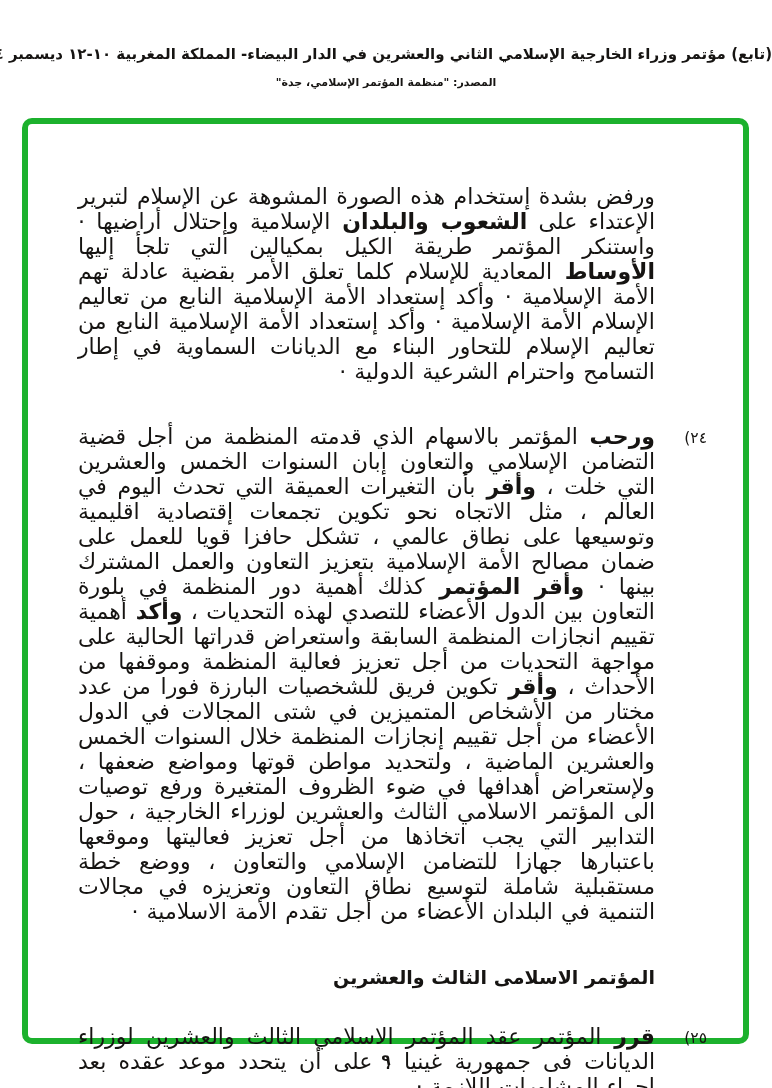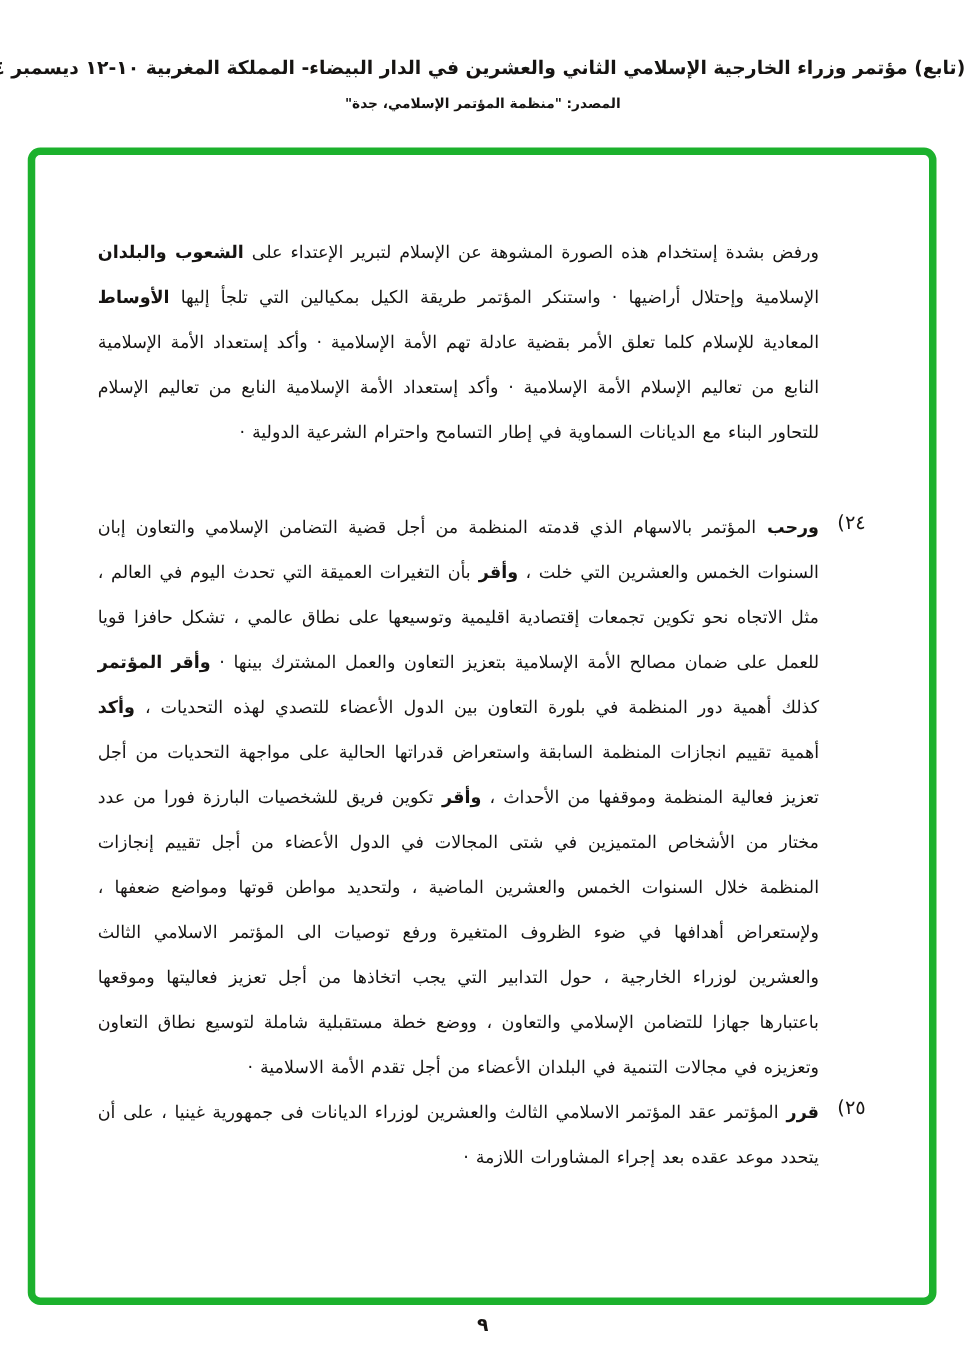--- a/index.html
+++ b/index.html
@@ -22,34 +22,34 @@
   .frame {
     position:absolute; left:22px; top:118px;
     width:727px; height:926px;
     border:6px solid #1cb12d;
     border-radius:10px;
     background:#ffffff;
   }
   .content { padding:60px 36px 0 50px; }
 
   .para-text {
-    font-size:14px;
-    line-height:36px;
+    font-size:22px;
+    line-height:25px;
     text-align:justify;
     word-spacing:1px;
   }
   .b { font-weight:bold; }
 
   .intro { margin-right:52px; margin-bottom:40px; }
 
   .item { display:flex; align-items:flex-start; }
   .item-num {
     flex:0 0 52px; width:52px;
     font-size:15.5px; line-height:29px;
-    direction:ltr; text-align:center;
+    direction:ltr; text-align:right;
     white-space:nowrap;
   }
   .item-body { flex:1 1 auto; }
 
   .section-heading {
     margin:42px 52px 36px 0;
     font-size:19px; font-weight:bold;
     text-align:right;
   }
   .item-25 { margin-bottom:0; }
@@ -72,20 +72,21 @@
 <div class="frame" style="border-color: rgb(28, 177, 45);">
   <div class="content">
 
     <div class="para-text intro"><span>ورفض بشدة إستخدام هذه الصورة المشوهة عن الإسلام لتبرير الإعتداء على </span><span class="b">الشعوب والبلدان </span><span>الإسلامية وإحتلال أراضيها · واستنكر المؤتمر طريقة الكيل بمكيالين التي تلجأ إليها </span><span class="b">الأوساط </span><span>المعادية للإسلام كلما تعلق الأمر بقضية عادلة تهم الأمة الإسلامية · وأكد إستعداد الأمة الإسلامية النابع من تعاليم الإسلام الأمة الإسلامية · وأكد إستعداد الأمة الإسلامية النابع من تعاليم الإسلام للتحاور البناء مع الديانات السماوية في إطار التسامح واحترام الشرعية الدولية ·</span></div>
 
     <div class="item">
       <span class="item-num">(٢٤</span>
       <div class="para-text item-body"><span class="b">ورحب </span><span>المؤتمر بالاسهام الذي قدمته المنظمة من أجل قضية التضامن الإسلامي والتعاون إبان السنوات الخمس والعشرين التي خلت ، </span><span class="b">وأقر </span><span>بأن التغيرات العميقة التي تحدث اليوم في العالم ، مثل الاتجاه نحو تكوين تجمعات إقتصادية اقليمية وتوسيعها على نطاق عالمي ، تشكل حافزا قويا للعمل على ضمان مصالح الأمة الإسلامية بتعزيز التعاون والعمل المشترك بينها · </span><span class="b">وأقر المؤتمر </span><span>كذلك أهمية دور المنظمة في بلورة التعاون بين الدول الأعضاء للتصدي لهذه التحديات ، </span><span class="b">وأكد </span><span>أهمية تقييم انجازات المنظمة السابقة واستعراض قدراتها الحالية على مواجهة التحديات من أجل تعزيز فعالية المنظمة وموقفها من الأحداث ، </span><span class="b">وأقر </span><span>تكوين فريق للشخصيات البارزة فورا من عدد مختار من الأشخاص المتميزين في شتى المجالات في الدول الأعضاء من أجل تقييم إنجازات المنظمة خلال السنوات الخمس والعشرين الماضية ، ولتحديد مواطن قوتها ومواضع ضعفها ، ولإستعراض أهدافها في ضوء الظروف المتغيرة ورفع توصيات الى المؤتمر الاسلامي الثالث والعشرين لوزراء الخارجية ، حول التدابير التي يجب اتخاذها من أجل تعزيز فعاليتها وموقعها باعتبارها جهازا للتضامن الإسلامي والتعاون ، ووضع خطة مستقبلية شاملة لتوسيع نطاق التعاون وتعزيزه في مجالات التنمية في البلدان الأعضاء من أجل تقدم الأمة الاسلامية ·</span></div>
     </div>
 
+    <div class="section-heading">المؤتمر الاسلامى الثالث والعشرين</div>
 
     <div class="item item-25">
       <span class="item-num">(٢٥</span>
       <div class="para-text item-body"><span class="b">قرر </span><span>المؤتمر عقد المؤتمر الاسلامي الثالث والعشرين لوزراء الديانات فى جمهورية غينيا ، على أن يتحدد موعد عقده بعد إجراء المشاورات اللازمة ·</span></div>
     </div>
 
   </div>
 </div>
 
 <div class="page-number">٩</div>

